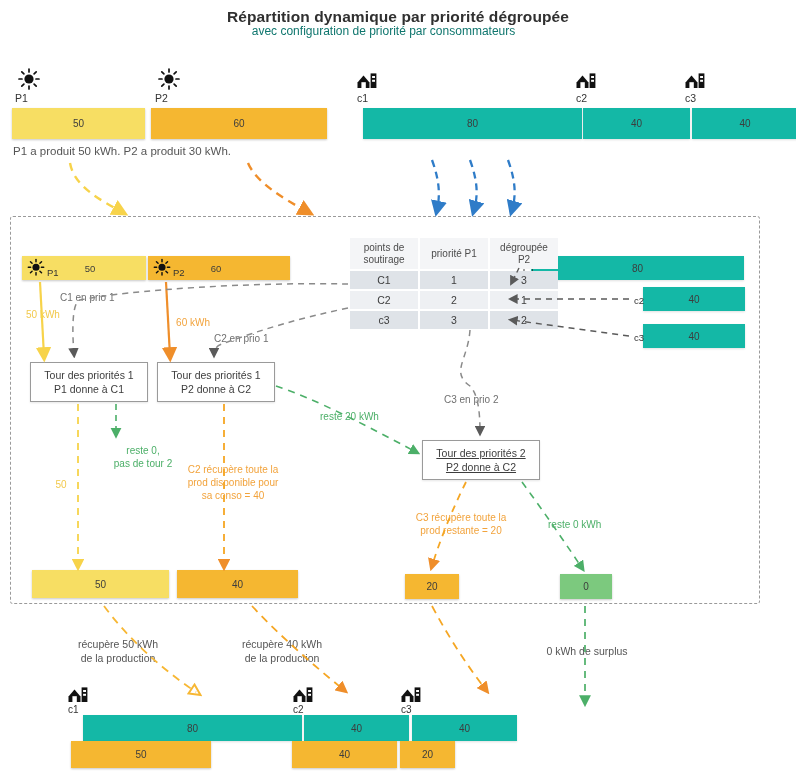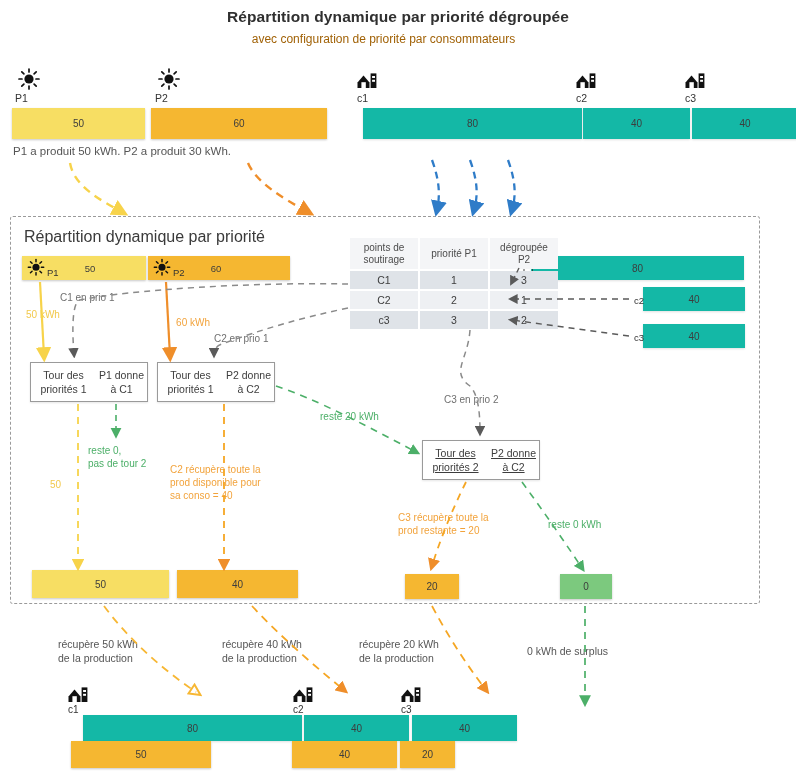--- a/index.html
+++ b/index.html
@@ -14,22 +14,22 @@
   .stage{position:absolute;left:0;top:0;width:796px;height:777px;}
   .abs{position:absolute;}
   svg.overlay{position:absolute;left:0;top:0;width:796px;height:777px;pointer-events:none;}
 
   
   #title{
     left:0;top:8px;width:796px;text-align:center;
     font-size:15.5px;font-weight:bold;color:#303030;letter-spacing:.1px;
   }
   #subtitle{
-    left:0;top:32px;width:767px;text-align:center;
-    font-size:12px;color:#a16207;
+    left:0;top:24px;width:767px;text-align:center;
+    font-size:12px;color:#0f766e;
   }
 
   
   .bar{
     box-sizing:border-box;
     display:flex;align-items:center;justify-content:center;
     font-size:10px;color:#3d3d3d;
     box-shadow:0 1px 2px rgba(0,0,0,.22);
   }
   .bar.yellow{background:#F7DE63;}
@@ -75,27 +75,27 @@
     background:#dfe3e8;color:#3d3d3d;
     font-size:10.5px;padding:3px 6px;text-align:center;width:56px;
   }
   #ptable tr.alt td{background:#eef0f3;}
 
   
   .pbox{
     position:absolute;box-sizing:border-box;
     border:1px solid #9a9a9a;background:#fff;
     font-size:10.5px;color:#3d3d3d;text-align:center;
-    display:flex;flex-direction:row;align-items:center;justify-content:center;
+    display:flex;flex-direction:column;align-items:center;justify-content:center;
     line-height:1.35;
     box-shadow:0 1px 2px rgba(0,0,0,.10);
   }
 
   
-  .ann{position:absolute;font-size:10px;line-height:1.3;text-align:left;}
+  .ann{position:absolute;font-size:10px;line-height:1.3;text-align:center;}
   .ann.grey{color:#6f6f6f;}
   .ann.yellow{color:#F2C94C;}
   .ann.orange{color:#F2A33C;}
   .ann.green{color:#4CAF68;}
   .ann.dark{color:#555;}
 </style>
 </head>
 <body>
 
 <div class="stage">
@@ -182,21 +182,20 @@
       <rect x="16.1" y="9.8" width="2.9" height="2.0" fill="#fff"></rect>
     </svg>
   </div>
   <div class="abs devlabel" style="left:685px;top:92px;">c3</div>
   <div class="abs bar blue" style="left:680px;top:108px;width:106px;height:31px;">
     <span>40</span>
   </div>
 
 
   <div class="abs" id="panel"></div>
-  <div class="abs" id="panel-title">Répartition dynamique par priorité</div>
 
   <div class="pbar" style="left:22px;top:256px;width:124px;background:#F7DE63;">
     <svg class="sun" width="20" height="20" viewBox="0 0 26 24">
       <circle cx="13" cy="11" r="4.6" fill="#111"></circle>
       <g stroke="#111" stroke-width="1.9" stroke-linecap="round">
         <line x1="13" y1="1" x2="13" y2="4"></line>
           <line x1="13" y1="18" x2="13" y2="21"></line>
         <line x1="3" y1="11" x2="6" y2="11"></line>
           <line x1="20" y1="11" x2="23" y2="11"></line>
         <line x1="5.8" y1="3.8" x2="7.9" y2="5.9"></line>
@@ -310,22 +309,20 @@
     <span>20</span>
   </div>
   <div class="abs bar green" style="left:560px;top:574px;width:52px;height:25px;">
     <span>0</span>
   </div>
 
   <div class="ann dark" style="left:58px;top:638px;width:120px;white-space:pre-line;font-size:10.5px;">récupère 50 kWh
 de la production</div>
   <div class="ann dark" style="left:222px;top:638px;width:120px;white-space:pre-line;font-size:10.5px;">récupère 40 kWh
 de la production</div>
-  <div class="ann dark" style="left:359px;top:638px;width:120px;white-space:pre-line;font-size:10.5px;">récupère 20 kWh
-de la production</div>
   <div class="ann dark" style="left:527px;top:645px;width:120px;font-size:10.5px;">0 kWh de surplus</div>
 
   <div class="abs" style="left:67px;top:684px;">
     <svg class="icon" width="22" height="22" viewBox="0 0 22 22">
       <path d="M1.5 12.5 L7.5 5.5 L13.5 12.5 L13.5 18 L1.5 18 Z" fill="#111"></path>
       <rect x="5.4" y="12.2" width="4.4" height="5.8" fill="#fff"></rect>
       <rect x="14.6" y="3.4" width="5.8" height="14.6" fill="#111"></rect>
       <rect x="16.1" y="6.0" width="2.9" height="2.0" fill="#fff"></rect>
       <rect x="16.1" y="9.8" width="2.9" height="2.0" fill="#fff"></rect>
     </svg>

